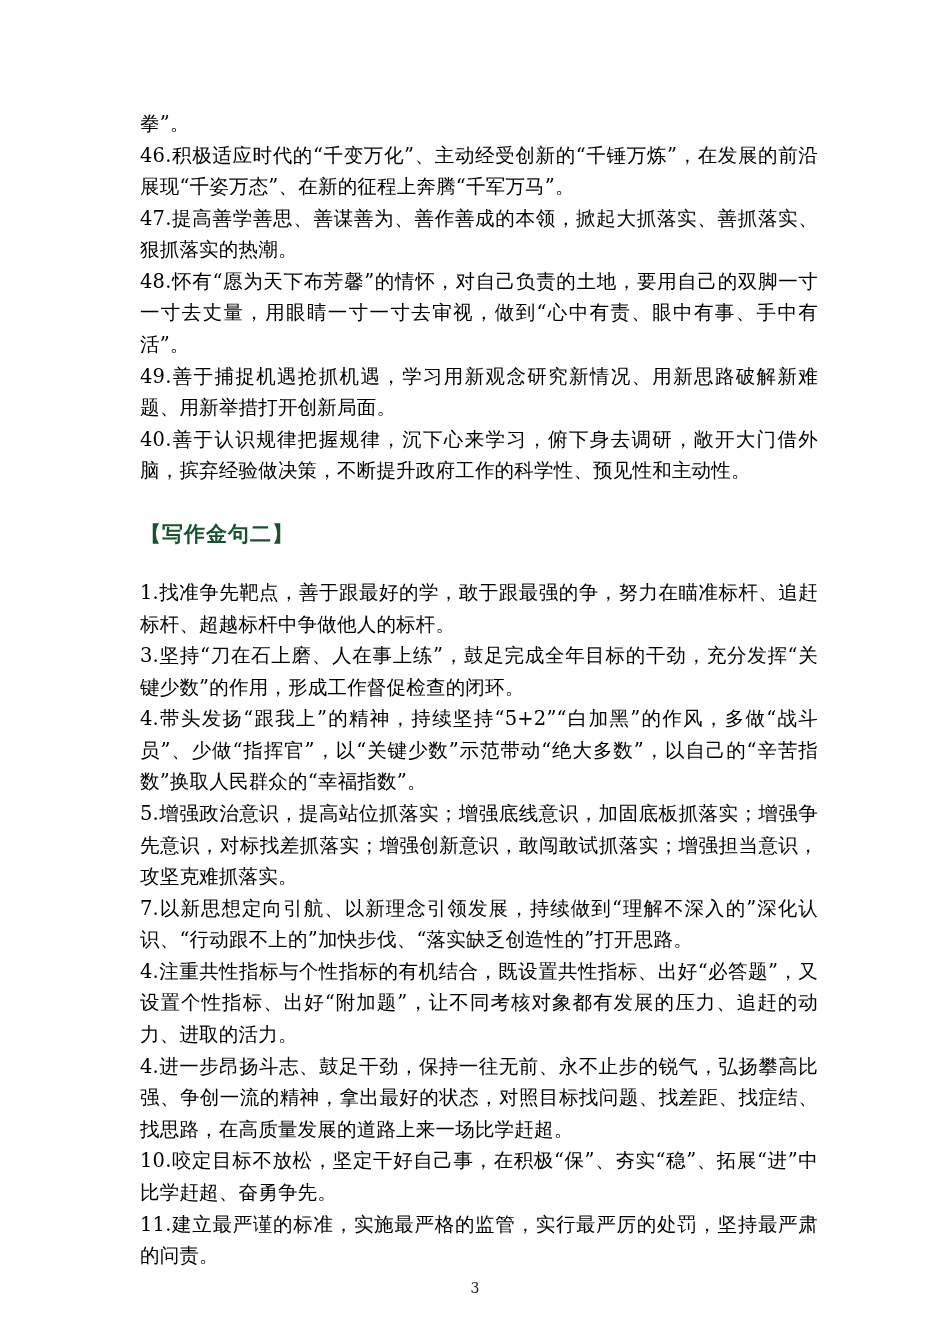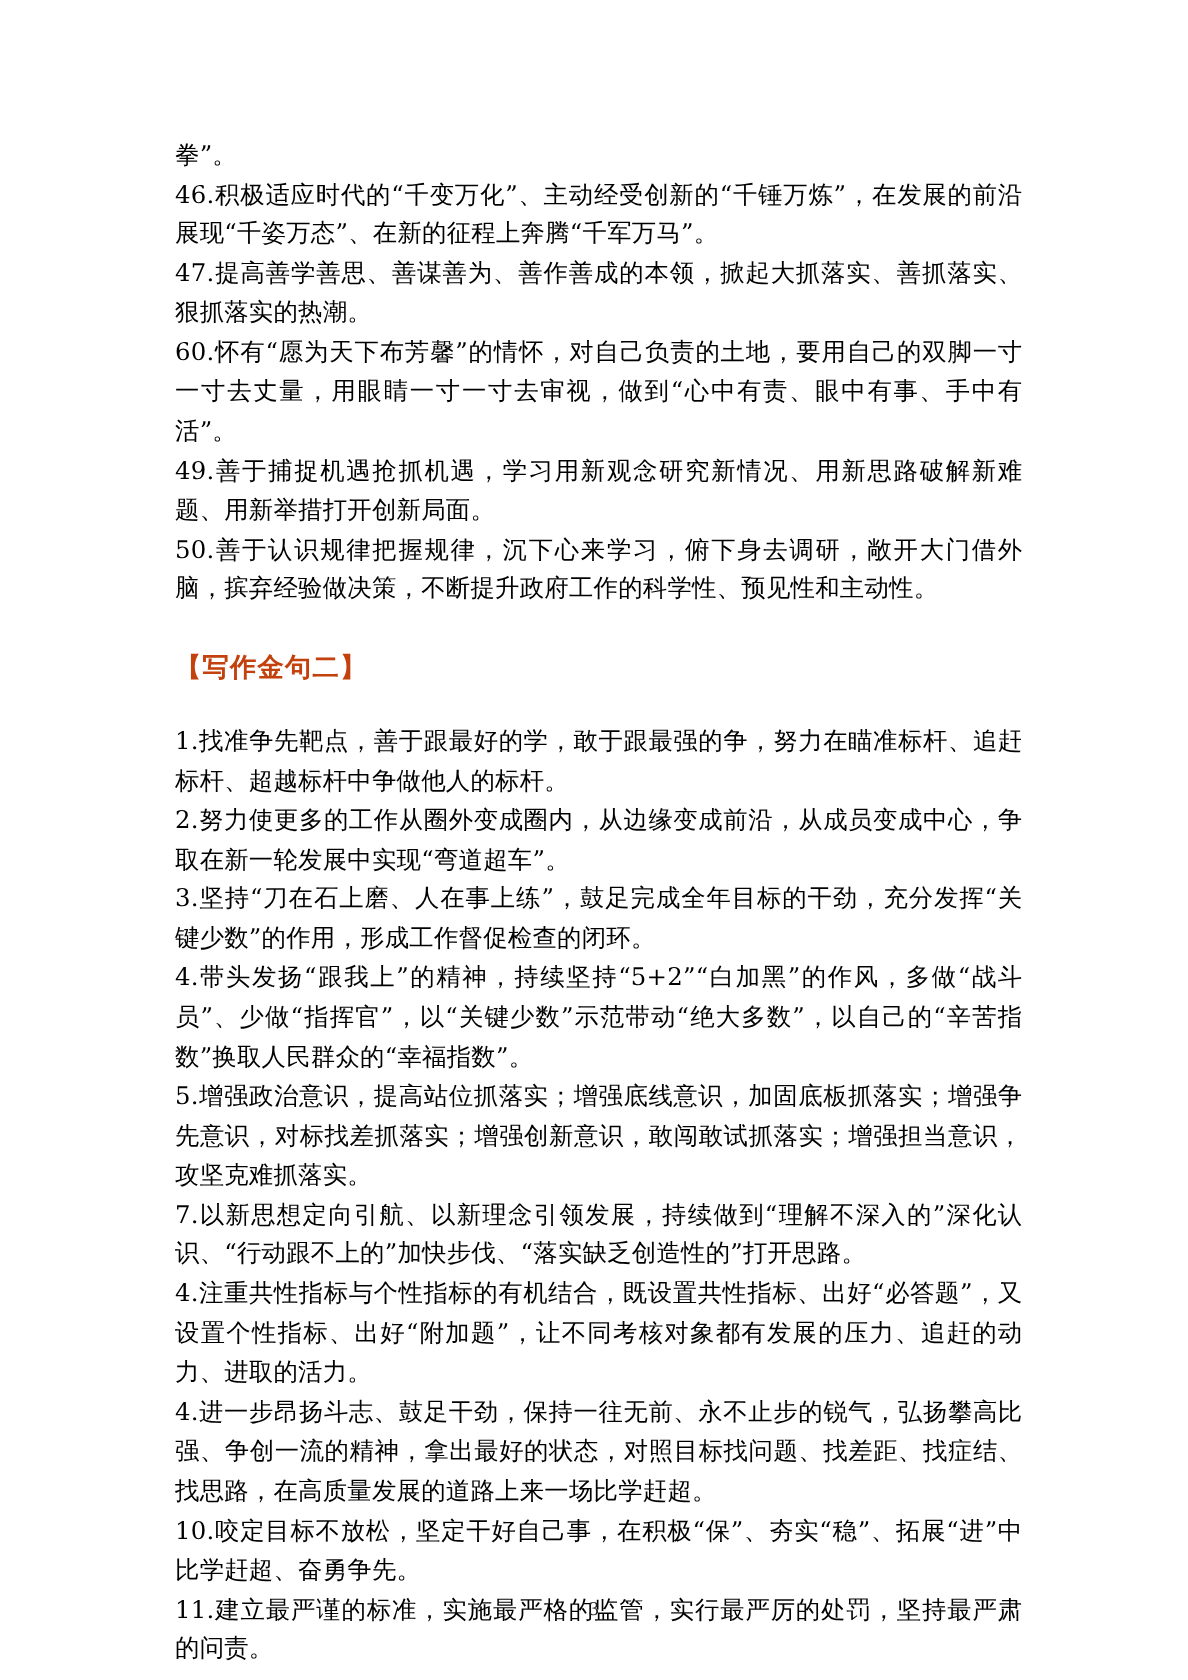--- a/index.html
+++ b/index.html
@@ -29,21 +29,21 @@
   }
   .para {
     margin: 0;
     text-indent: 0;
     white-space: normal;
   }
   .section-heading {
     margin: 30px 0 26px 0;
     font-size: 21px;
     font-weight: bold;
-    color: #c2410c;
+    color: #14532d;
     letter-spacing: 1px;
   }
   .block-gap-top {
     margin-top: 2px;
   }
   .page-number {
     position: absolute;
     left: 0;
     right: 0;
     bottom: 48px;
@@ -57,30 +57,29 @@
 <body>
 
 <div class="page">
 
   <div class="doc-body">
 
     <div>
       <p class="para">拳”。</p>
       <p class="para">46.积极适应时代的“千变万化”、主动经受创新的“千锤万炼”，在发展的前沿展现“千姿万态”、在新的征程上奔腾“千军万马”。</p>
       <p class="para">47.提高善学善思、善谋善为、善作善成的本领，掀起大抓落实、善抓落实、狠抓落实的热潮。</p>
-      <p class="para">60.怀有“愿为天下布芳馨”的情怀，对自己负责的土地，要用自己的双脚一寸一寸去丈量，用眼睛一寸一寸去审视，做到“心中有责、眼中有事、手中有活”。</p>
+      <p class="para">48.怀有“愿为天下布芳馨”的情怀，对自己负责的土地，要用自己的双脚一寸一寸去丈量，用眼睛一寸一寸去审视，做到“心中有责、眼中有事、手中有活”。</p>
       <p class="para">49.善于捕捉机遇抢抓机遇，学习用新观念研究新情况、用新思路破解新难题、用新举措打开创新局面。</p>
-      <p class="para">50.善于认识规律把握规律，沉下心来学习，俯下身去调研，敞开大门借外脑，摈弃经验做决策，不断提升政府工作的科学性、预见性和主动性。</p>
+      <p class="para">40.善于认识规律把握规律，沉下心来学习，俯下身去调研，敞开大门借外脑，摈弃经验做决策，不断提升政府工作的科学性、预见性和主动性。</p>
     </div>
 
     <h2 class="section-heading">【写作金句二】</h2>
 
     <div class="block-gap-top">
       <p class="para">1.找准争先靶点，善于跟最好的学，敢于跟最强的争，努力在瞄准标杆、追赶标杆、超越标杆中争做他人的标杆。</p>
-      <p class="para">2.努力使更多的工作从圈外变成圈内，从边缘变成前沿，从成员变成中心，争取在新一轮发展中实现“弯道超车”。</p>
       <p class="para">3.坚持“刀在石上磨、人在事上练”，鼓足完成全年目标的干劲，充分发挥“关键少数”的作用，形成工作督促检查的闭环。</p>
       <p class="para">4.带头发扬“跟我上”的精神，持续坚持“5+2”“白加黑”的作风，多做“战斗员”、少做“指挥官”，以“关键少数”示范带动“绝大多数”，以自己的“辛苦指数”换取人民群众的“幸福指数”。</p>
       <p class="para">5.增强政治意识，提高站位抓落实；增强底线意识，加固底板抓落实；增强争先意识，对标找差抓落实；增强创新意识，敢闯敢试抓落实；增强担当意识，攻坚克难抓落实。</p>
       <p class="para">7.以新思想定向引航、以新理念引领发展，持续做到“理解不深入的”深化认识、“行动跟不上的”加快步伐、“落实缺乏创造性的”打开思路。</p>
       <p class="para">4.注重共性指标与个性指标的有机结合，既设置共性指标、出好“必答题”，又设置个性指标、出好“附加题”，让不同考核对象都有发展的压力、追赶的动力、进取的活力。</p>
       <p class="para">4.进一步昂扬斗志、鼓足干劲，保持一往无前、永不止步的锐气，弘扬攀高比强、争创一流的精神，拿出最好的状态，对照目标找问题、找差距、找症结、找思路，在高质量发展的道路上来一场比学赶超。</p>
       <p class="para">10.咬定目标不放松，坚定干好自己事，在积极“保”、夯实“稳”、拓展“进”中比学赶超、奋勇争先。</p>
       <p class="para">11.建立最严谨的标准，实施最严格的监管，实行最严厉的处罚，坚持最严肃的问责。</p>
     </div>
 

